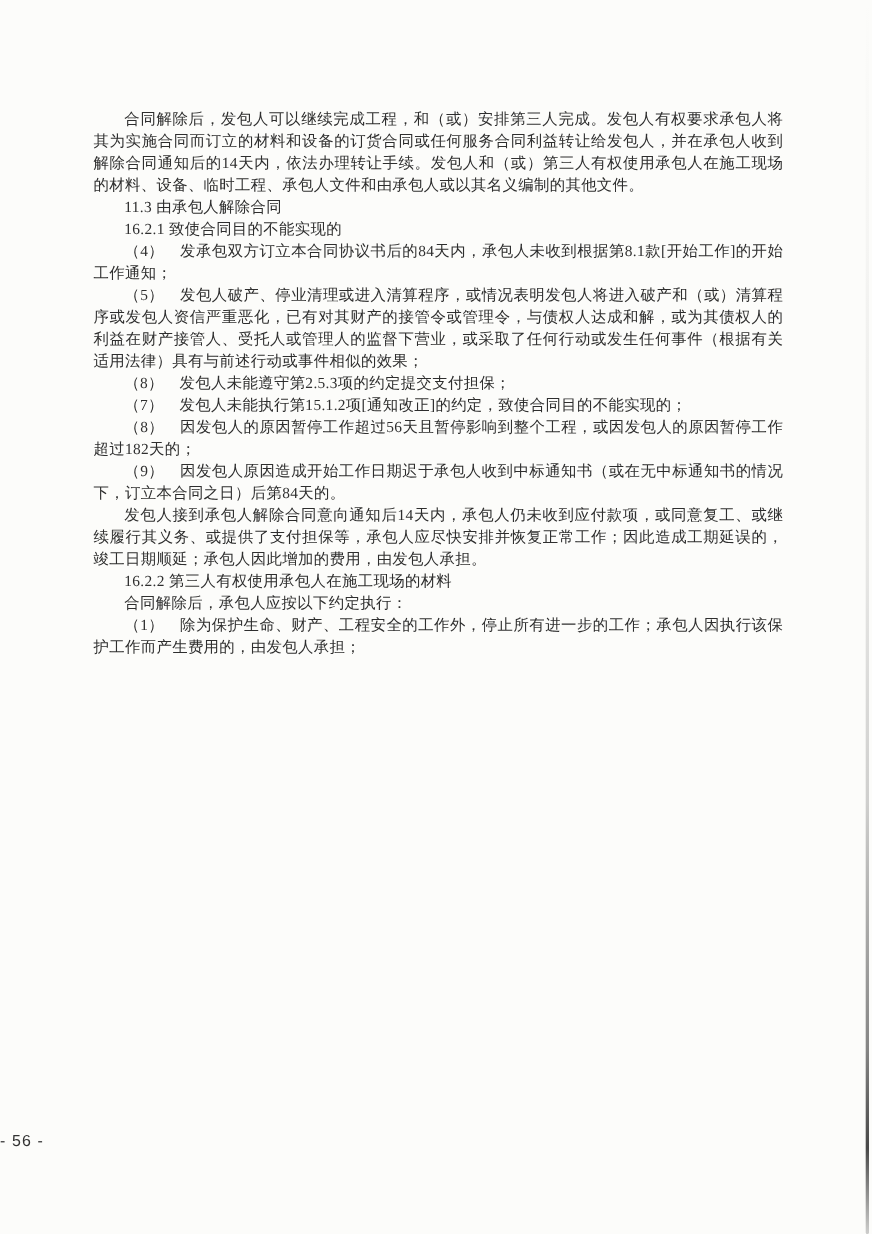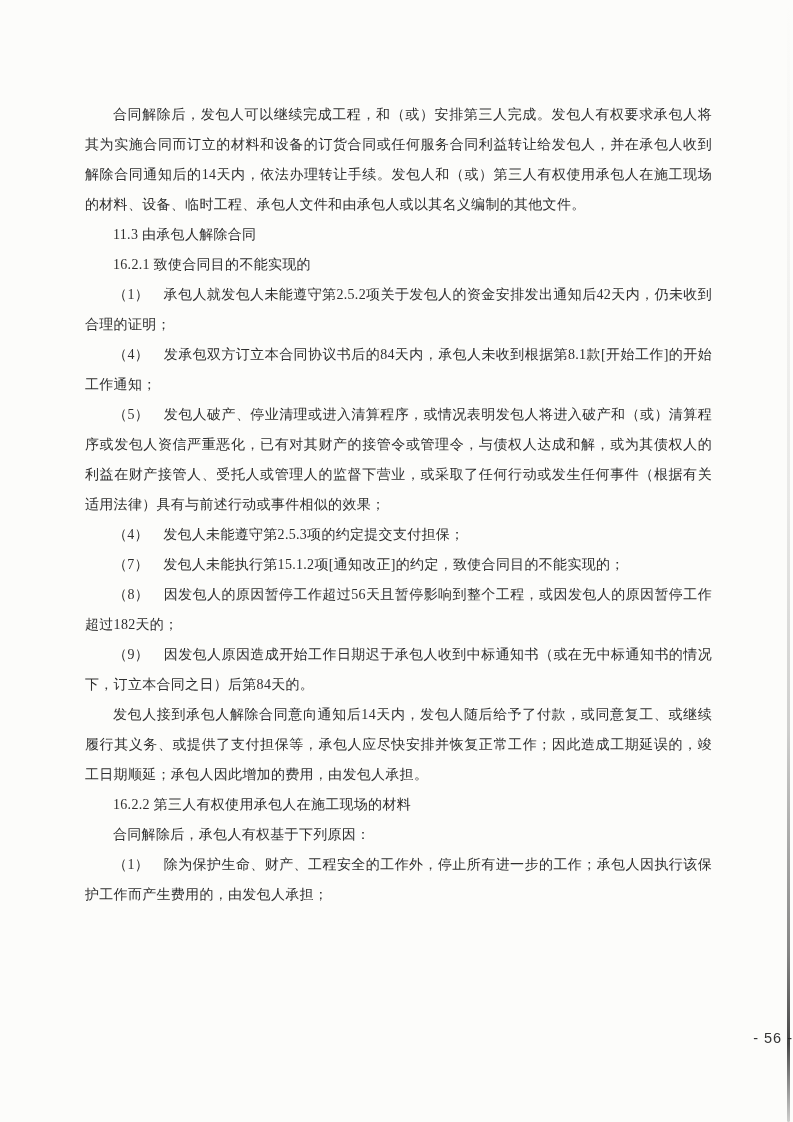--- a/index.html
+++ b/index.html
@@ -18,36 +18,36 @@
     background: #fcfcfa;
     overflow: hidden;
     font-family: "Liberation Serif", "DejaVu Serif", serif;
   }
   .content {
     position: absolute;
     left: 85px;
     top: 100px;
     width: 627px;
     font-size: 14px;
-    line-height: 30px;
+    line-height: 20px;
     letter-spacing: 0.3px;
     color: #2e2e2e;
     text-align: justify;
   }
   .content p {
     margin: 0;
     padding: 0;
     text-indent: 2em;
   }
   .page-number {
     position: absolute;
     left: 0;
     top: 1030px;
     width: 100%;
-    text-align: right;
+    text-align: left;
     font-family: "Liberation Sans", "DejaVu Sans", sans-serif;
     font-size: 14.5px;
     letter-spacing: 1px;
     color: #333333;
   }
   .edge-shadow {
     position: absolute;
     top: 0;
     right: 3px;
     width: 3px;
@@ -66,27 +66,26 @@
   }
 </style>
 </head>
 <body>
 
 <div class="page">
   <div class="content">
       <p>合同解除后，发包人可以继续完成工程，和（或）安排第三人完成。发包人有权要求承包人将其为实施合同而订立的材料和设备的订货合同或任何服务合同利益转让给发包人，并在承包人收到解除合同通知后的14天内，依法办理转让手续。发包人和（或）第三人有权使用承包人在施工现场的材料、设备、临时工程、承包人文件和由承包人或以其名义编制的其他文件。</p>
       <p>11.3 由承包人解除合同</p>
       <p>16.2.1 致使合同目的不能实现的</p>
-      <p>（1）　承包人就发包人未能遵守第2.5.2项关于发包人的资金安排发出通知后42天内，仍未收到合理的证明；</p>
       <p>（4）　发承包双方订立本合同协议书后的84天内，承包人未收到根据第8.1款[开始工作]的开始工作通知；</p>
       <p>（5）　发包人破产、停业清理或进入清算程序，或情况表明发包人将进入破产和（或）清算程序或发包人资信严重恶化，已有对其财产的接管令或管理令，与债权人达成和解，或为其债权人的利益在财产接管人、受托人或管理人的监督下营业，或采取了任何行动或发生任何事件（根据有关适用法律）具有与前述行动或事件相似的效果；</p>
-      <p>（4）　发包人未能遵守第2.5.3项的约定提交支付担保；</p>
+      <p>（8）　发包人未能遵守第2.5.3项的约定提交支付担保；</p>
       <p>（7）　发包人未能执行第15.1.2项[通知改正]的约定，致使合同目的不能实现的；</p>
       <p>（8）　因发包人的原因暂停工作超过56天且暂停影响到整个工程，或因发包人的原因暂停工作超过182天的；</p>
       <p>（9）　因发包人原因造成开始工作日期迟于承包人收到中标通知书（或在无中标通知书的情况下，订立本合同之日）后第84天的。</p>
-      <p>发包人接到承包人解除合同意向通知后14天内，发包人随后给予了付款，或同意复工、或继续履行其义务、或提供了支付担保等，承包人应尽快安排并恢复正常工作；因此造成工期延误的，竣工日期顺延；承包人因此增加的费用，由发包人承担。</p>
+      <p>发包人接到承包人解除合同意向通知后14天内，承包人仍未收到应付款项，或同意复工、或继续履行其义务、或提供了支付担保等，承包人应尽快安排并恢复正常工作；因此造成工期延误的，竣工日期顺延；承包人因此增加的费用，由发包人承担。</p>
       <p>16.2.2 第三人有权使用承包人在施工现场的材料</p>
-      <p>合同解除后，承包人有权基于下列原因：</p>
+      <p>合同解除后，承包人应按以下约定执行：</p>
       <p>（1）　除为保护生命、财产、工程安全的工作外，停止所有进一步的工作；承包人因执行该保护工作而产生费用的，由发包人承担；</p>
     </div>
   <div class="page-number">- 56 -</div>
   <div class="edge-shadow"></div>
 </div>
 
 </body></html>

